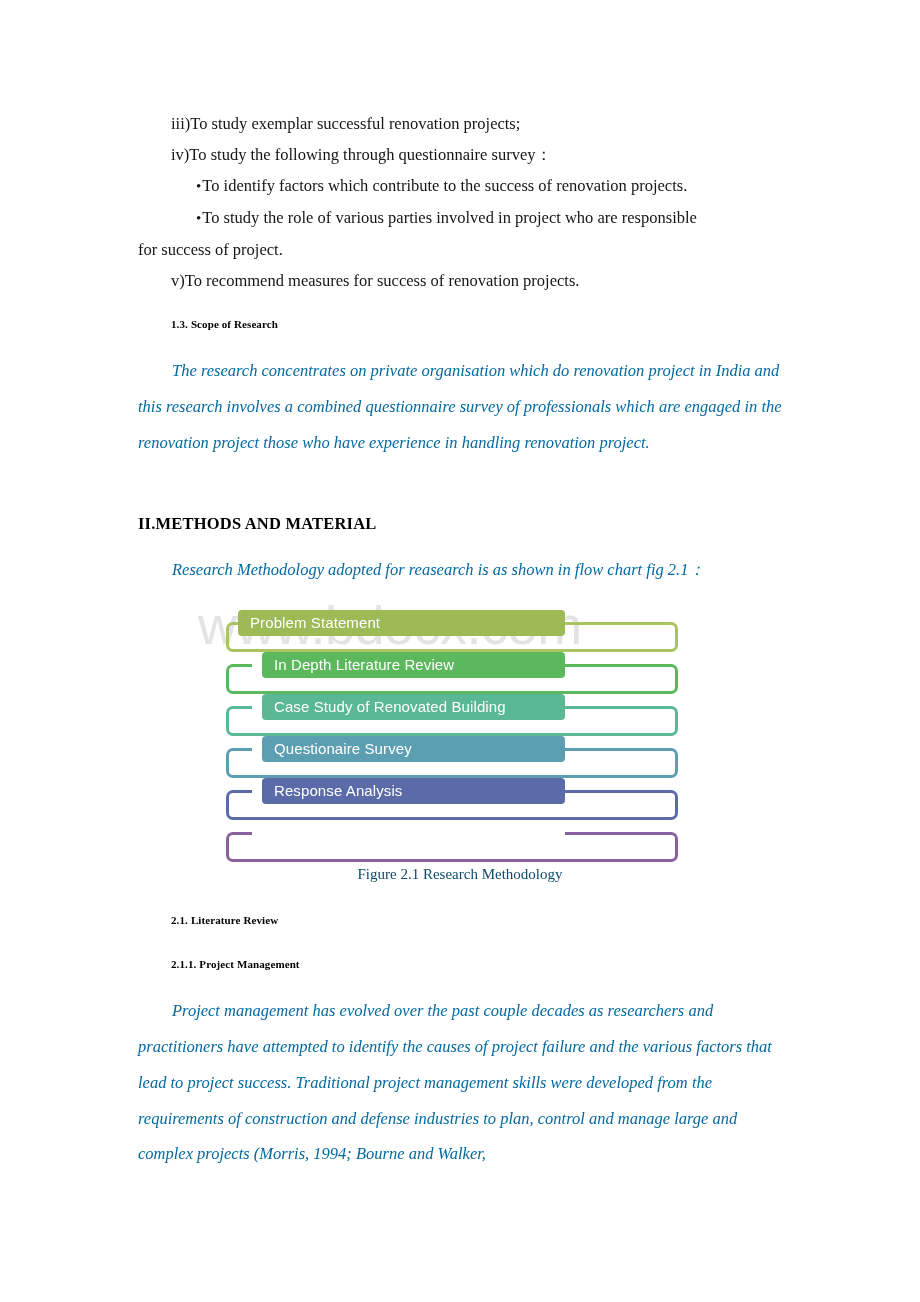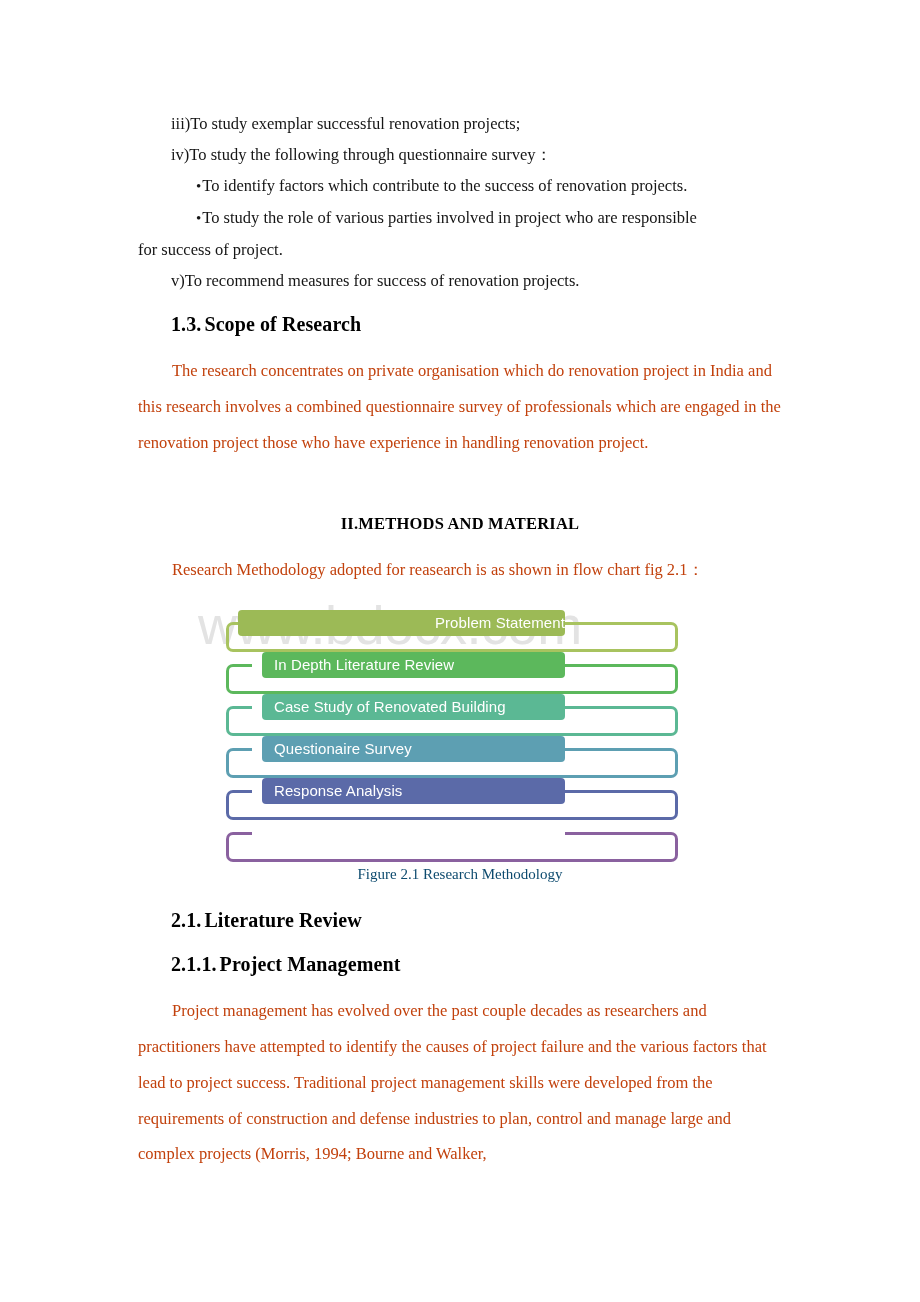--- a/index.html
+++ b/index.html
@@ -27,39 +27,39 @@
   
   .line {
     font-size: 16.5px;
     line-height: 31px;
     color: #151515;
     white-space: nowrap;
   }
   .para {
     font-size: 16.5px;
     line-height: 35.8px;
-    color: #c2410c;
+    color: #0369a1;
     text-align: left;
+    font-style: italic;
   }
   .indent-1 { padding-left: 33px; }
   .indent-2 { padding-left: 58px; }
   .indent-hang { text-indent: 34px; }
   .heading {
     font-weight: bold;
-    font-size: 20px;
+    font-size: 11px;
     line-height: 31px;
     letter-spacing: 0.1px;
   }
   .heading-num { margin-right: 3px; }
   .sec-heading {
     font-weight: bold;
     font-size: 16.5px;
     line-height: 31px;
     letter-spacing: 0.2px;
-    text-align: center;
   }
   .gap-sm { height: 13px; }
   .gap-lg { height: 48px; }
   .bullet { margin-right: 1px; font-size: 15px; }
 
   
   .figure {
     position: relative;
     width: 644px;
     height: 300px;
@@ -145,21 +145,21 @@
     font-size: 15px;
     color: #ffffff;
     line-height: 26px;
     padding-left: 12px;
     box-sizing: border-box;
     white-space: nowrap;
     letter-spacing: 0.1px;
     z-index: 3;
   }
   .bar-offset { left: 36px; right: 113px; }
-  .bar-offset-first { left: 12px; right: 113px; text-align: right; }
+  .bar-offset-first { left: 12px; right: 113px; }
 
   .caption {
     text-align: center;
     font-size: 15px;
     line-height: 24px;
     color: #0c4a6e;
     margin-top: 2px;
   }
 </style>
 </head>

